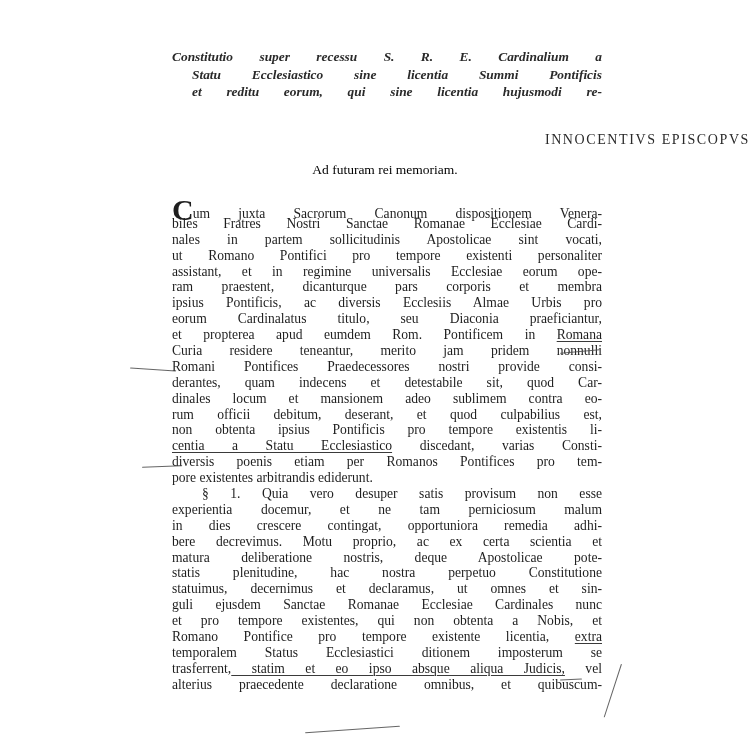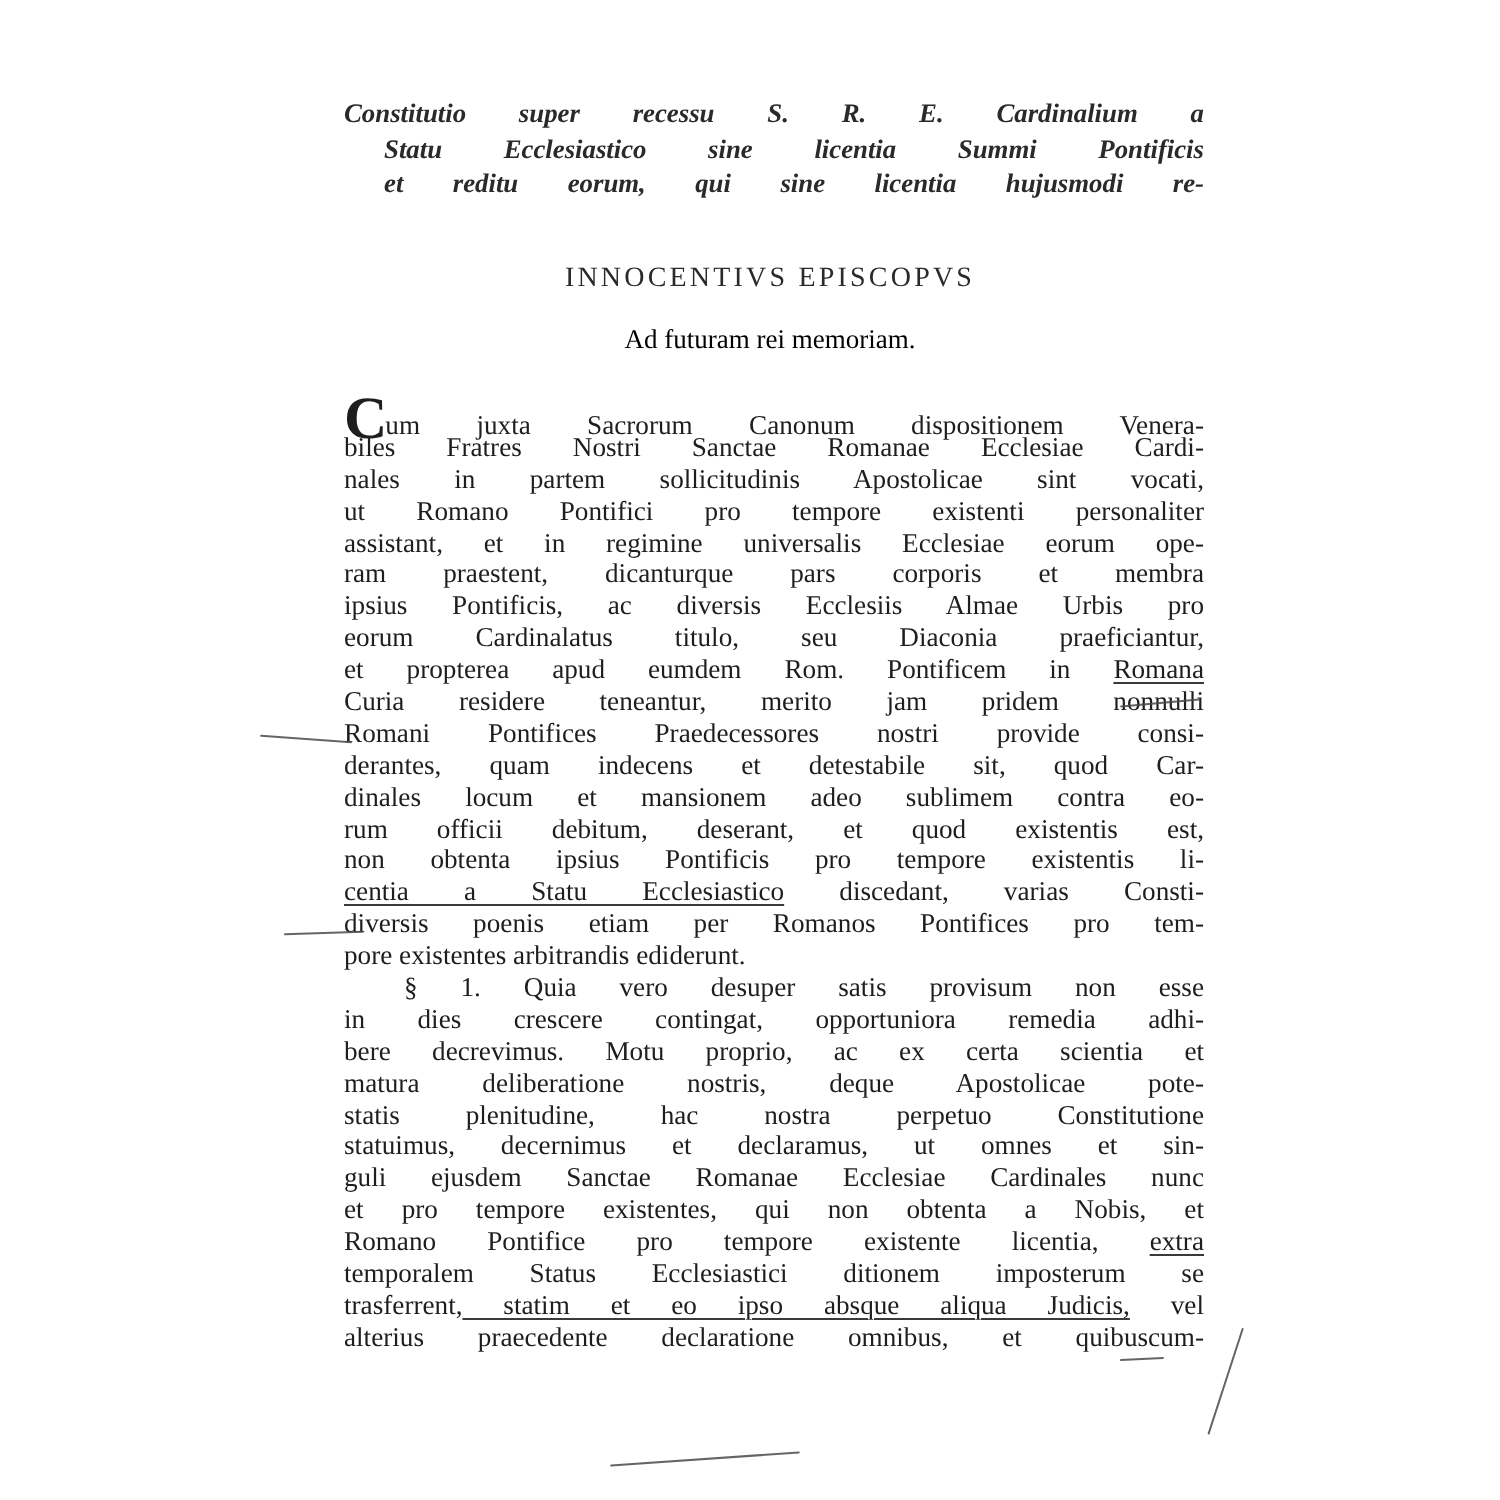--- a/index.html
+++ b/index.html
@@ -38,21 +38,21 @@
       white-space: nowrap;
       text-align-last: justify;
       text-align: justify;
     }
     .rubric .line.indent { padding-left: 20px; }
     .rubric .line.last { text-align-last: left; }
     .title {
       position: absolute;
       left: 0; width: 750px;
       top: 132px;
-      text-align: center;
+      text-align: right;
       font-size: 14px;
       letter-spacing: 1.6px;
       color: #2a2a2a;
       padding-left: 20px;
       box-sizing: border-box;
     }
     .subtitle {
       position: absolute;
       left: 0; width: 750px;
       top: 162px;
@@ -123,26 +123,27 @@
     <span class="line">ut Romano Pontifici pro tempore existenti personaliter</span>
     <span class="line">assistant, et in regimine universalis Ecclesiae eorum ope-</span>
     <span class="line">ram praestent, dicanturque pars corporis et membra</span>
     <span class="line">ipsius Pontificis, ac diversis Ecclesiis Almae Urbis pro</span>
     <span class="line">eorum Cardinalatus titulo, seu Diaconia praeficiantur,</span>
     <span class="line"><span>et propterea apud eumdem Rom. Pontificem in </span><span class="u">Romana</span></span>
     <span class="line">Curia residere teneantur, merito jam pridem nonnulli</span>
     <span class="line">Romani Pontifices Praedecessores nostri provide consi-</span>
     <span class="line">derantes, quam indecens et detestabile sit, quod Car-</span>
     <span class="line">dinales locum et mansionem adeo sublimem contra eo-</span>
-    <span class="line">rum officii debitum, deserant, et quod existentis est,</span>
+    <span class="line">rum officii debitum, deserant, et quod culpabilius est,</span>
     <span class="line">non obtenta ipsius Pontificis pro tempore existentis li-</span>
     <span class="line"><span class="u">centia a Statu Ecclesiastico</span><span> discedant, varias Consti-</span></span>
     <span class="line">diversis poenis etiam per Romanos Pontifices pro tem-</span>
     <span class="line last">pore existentes arbitrandis ediderunt.</span>
     <span class="line para">§ 1. Quia vero desuper satis provisum non esse</span>
+    <span class="line">experientia docemur, et ne tam perniciosum malum</span>
     <span class="line">in dies crescere contingat, opportuniora remedia adhi-</span>
     <span class="line">bere decrevimus. Motu proprio, ac ex certa scientia et</span>
     <span class="line">matura deliberatione nostris, deque Apostolicae pote-</span>
     <span class="line">statis plenitudine, hac nostra perpetuo Constitutione</span>
     <span class="line">statuimus, decernimus et declaramus, ut omnes et sin-</span>
     <span class="line">guli ejusdem Sanctae Romanae Ecclesiae Cardinales nunc</span>
     <span class="line">et pro tempore existentes, qui non obtenta a Nobis, et</span>
     <span class="line"><span>Romano Pontifice pro tempore existente licentia, </span><span class="u">extra</span></span>
     <span class="line">temporalem Status Ecclesiastici ditionem imposterum se</span>
     <span class="line"><span>trasferrent,</span><span class="u"> statim et eo ipso absque aliqua Judicis,</span><span> vel</span></span>

